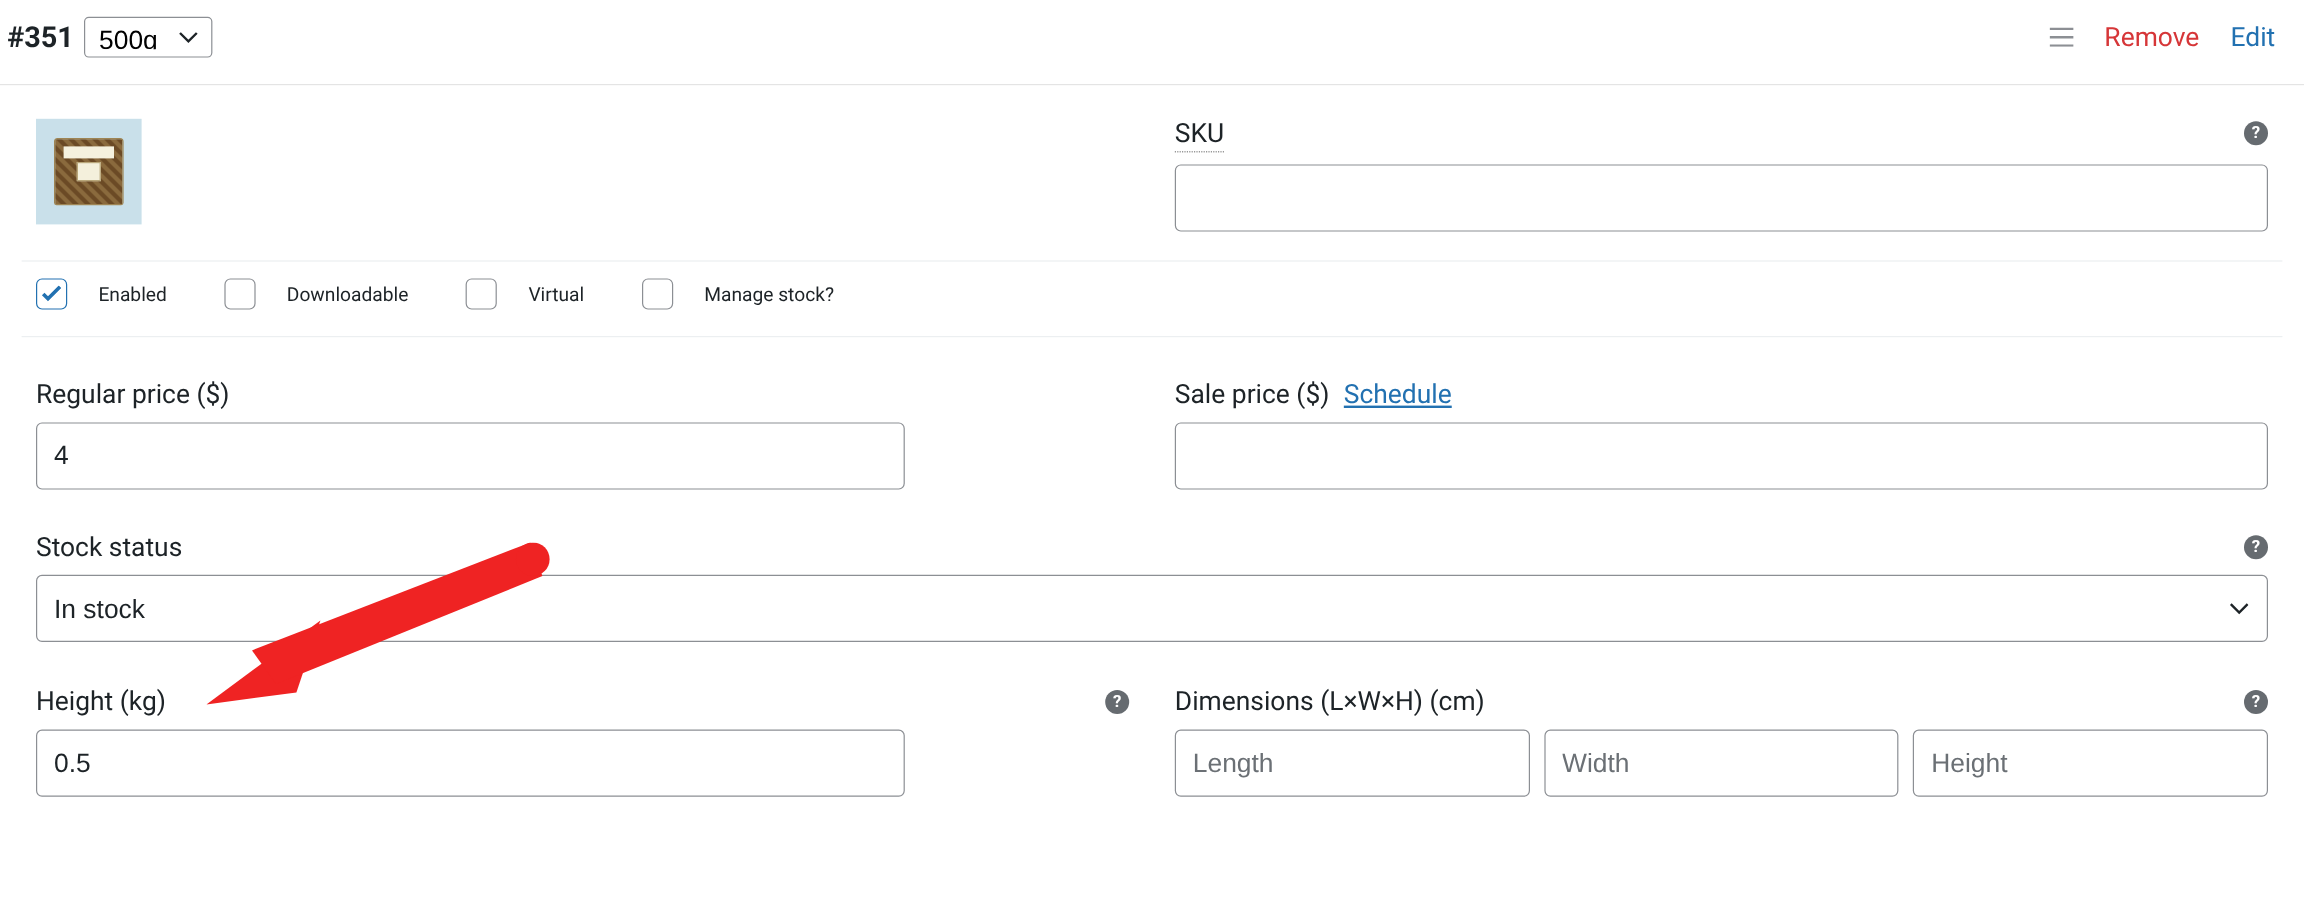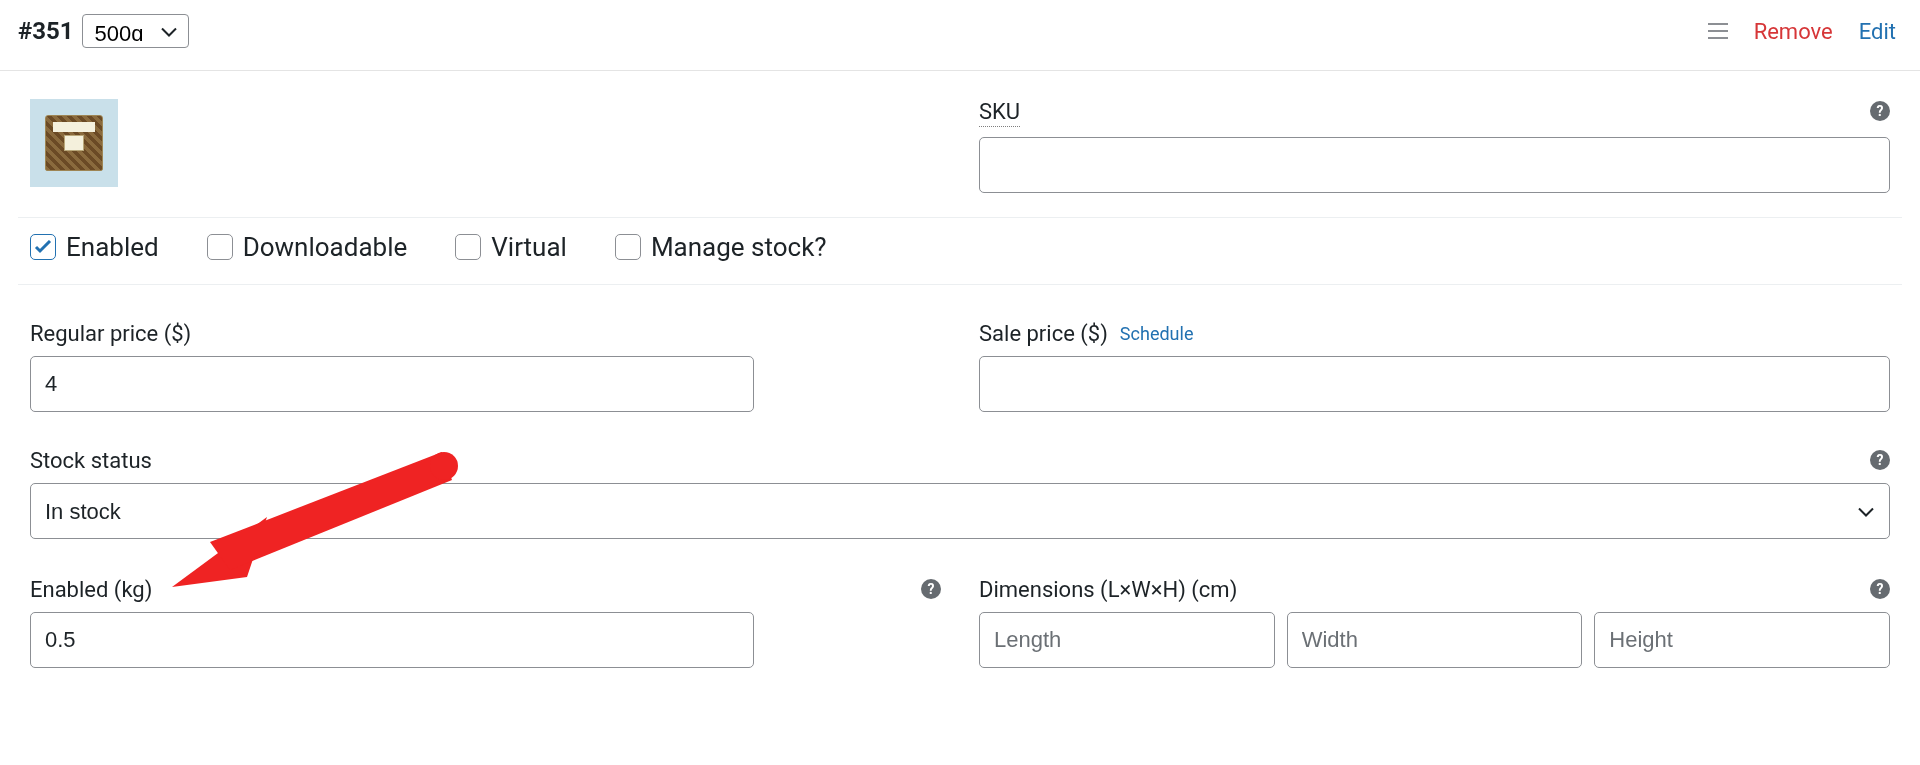--- a/index.html
+++ b/index.html
@@ -9,21 +9,21 @@
     font-size: 20px;
     color: #1d2327;
     background: #ffffff;
     width: 1920px;
   }
 
   
   .header {
     display: flex;
     align-items: center;
-    padding: 14px 18px 22px 18px;
+    padding: 14px 18px 22px 6px;
     border-bottom: 1px solid #e4e4e4;
     position: relative;
   }
   .header .vid {
     font-weight: 700;
     font-size: 24px;
     margin-right: 8px;
   }
   .header select.variation {
     height: 34px;
@@ -178,22 +178,22 @@
   
   .checks {
     display: flex;
     gap: 48px;
     padding: 14px 12px 22px 12px;
     border-bottom: 1px solid #eceff1;
   }
   .chk {
     display: flex;
     align-items: center;
-    gap: 10px;
-    font-size: 26px;
+    gap: 26px;
+    font-size: 16px;
     cursor: pointer;
   }
   .chk .box {
     width: 26px; height: 26px;
     border: 1px solid #8c8f94;
     border-radius: 5px;
     background: #fff;
     display: inline-flex;
     align-items: center;
     justify-content: center;
@@ -203,23 +203,24 @@
   }
   .chk .box svg { display:none; }
   .chk.checked .box svg { display:block; }
 
   
   .prices {
     padding: 36px 12px 12px 12px;
   }
   .schedule {
     color: #2271b1;
+    text-decoration: underline;
     margin-left: 6px;
     cursor: pointer;
-    font-size: 18px;
+    font-size: 22px;
   }
   .price-input-narrow { max-width: 724px; }
 
   
   .stock { padding: 24px 12px 8px 12px; }
 
   
   .wgt-dim { padding: 30px 12px 18px 12px; }
   .dims-inputs {
     display: grid;
@@ -330,21 +331,21 @@
           <svg width="16" height="10" viewBox="0 0 16 10">
               <path d="M1 1l7 7 7-7" fill="none" stroke="#1d2327" stroke-width="2"></path>
             </svg>
         </span>
       </div>
     </div>
   </div>
 
   <div class="row wgt-dim">
     <div class="field-wrap">
-      <div class="field-label">Enabled (kg)</div>
+      <div class="field-label">Height (kg)</div>
       <span class="help abs">?</span>
       <div class="price-input-narrow">
         <input type="text" value="0.5" style="">
       </div>
     </div>
     <div class="field-wrap">
       <div class="field-label">Dimensions (L×W×H) (cm)</div>
       <span class="help abs">?</span>
       <div class="dims-inputs">
         <input type="text" placeholder="Length" style="">

